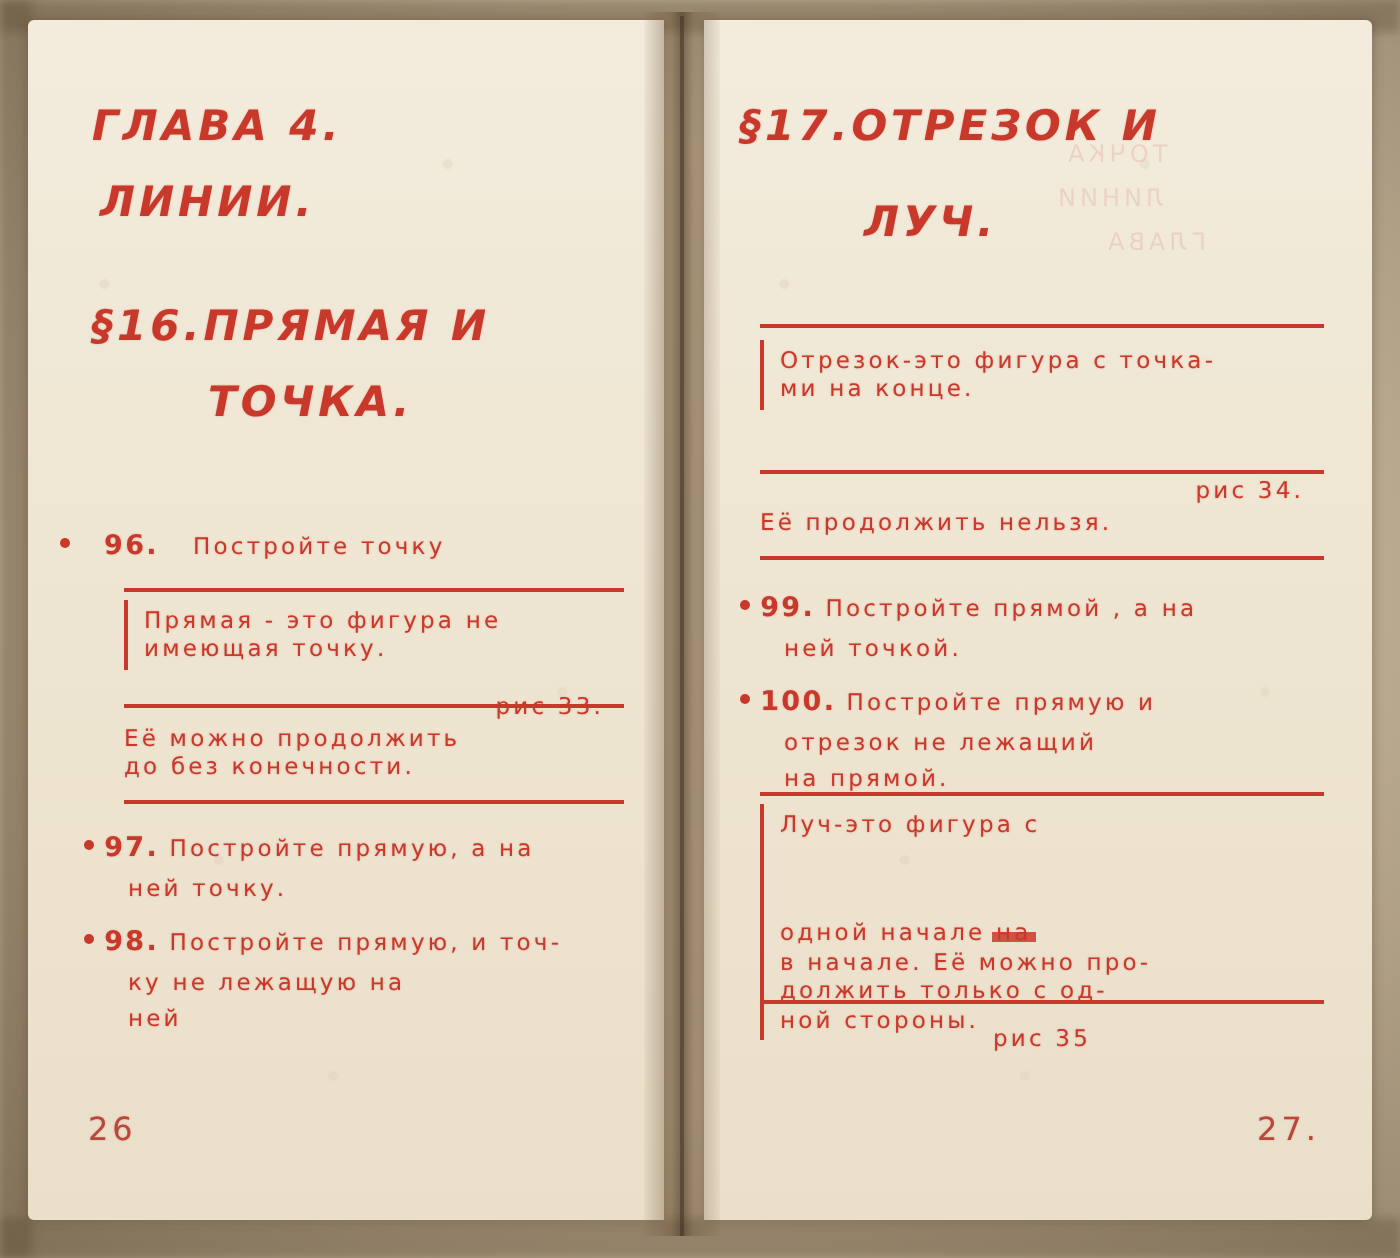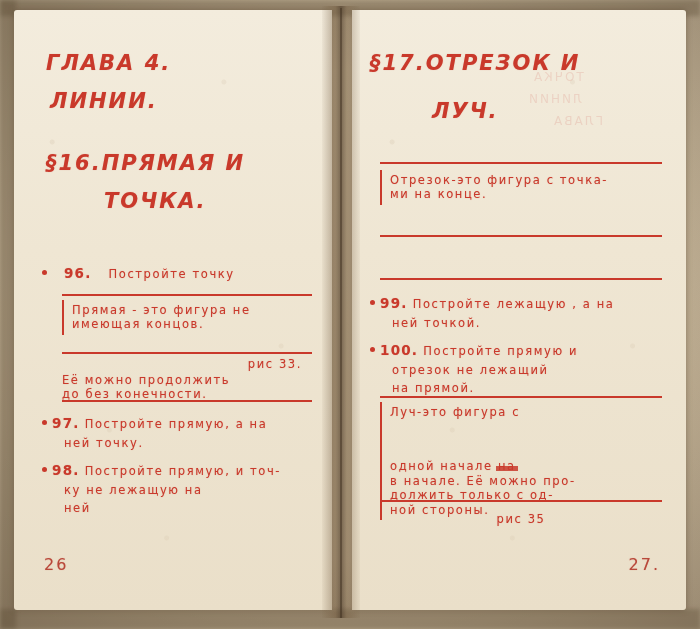--- a/index.html
+++ b/index.html
@@ -115,21 +115,21 @@
     display:inline-block;
     width:5px; height:5px;
     border-radius:50%;
     background:#c9392b;
     flex:none;
     transform: translateY(-3px);
   }
   .num { font-weight:bold; font-size:13.5px; }
   .txt { font-size:11.5px; letter-spacing:1.6px; }
 
-  #item96 { left:28px; top:255px;gap:17px; }
+  #item96 { left:16px; top:255px;gap:17px; }
   #item97 { left:28px; top:403px; width:270px; }
   #item98 { left:28px; top:450px; width:270px; }
   .multi { display:block; }
   .multi .line2 { display:block; margin-left:22px; margin-top:4px; }
   .multi .line3 { display:block; margin-left:22px; margin-top:4px; }
 
   
   .defbox {
     position:absolute;
     padding: 5px 6px 5px 10px;
@@ -143,21 +143,21 @@
   }
   .rule {
     position:absolute;
     height:2px;
     background:#c9392b;
   }
 
   #def-pryamaya { left:48px; top:288px; width:250px; }
   #rule-a { left:48px;  top:284px; width:250px; }
   #rule-b { left:48px;  top:342px; width:250px; }
-  #fig33-row { position:absolute; left:48px; top:347px; width:250px; }
+  #fig33-row { position:absolute; left:48px; top:336px; width:250px; }
   #rule-c { left:48px; top:390px; width:250px; }
 
   .figlabel { font-size:11.5px; letter-spacing:1.6px; }
   .fig-right { position:absolute; right:10px; top:0; }
 
   
   #section17   { position:absolute; left:18px;  top:40px; }
   #section17-b { position:absolute; left:80px;  top:88px; }
 
   #rule-r1 { left:28px; top:152px; width:282px; }
@@ -232,21 +232,21 @@
 
       <div class="item" id="item96">
         <span class="bullet"></span>
         <span class="hw num">96.</span>
         <span class="hw txt">Постройте точку</span>
       </div>
 
       <div class="rule" id="rule-a"></div>
       <div class="hw defbox" id="def-pryamaya">
         <div class="txt">Прямая - это фигура не</div>
-        <div class="txt">имеющая концов.</div>
+        <div class="txt">имеющая точку.</div>
       </div>
       <div class="rule" id="rule-b"></div>
 
       <div class="hw" id="fig33-row">
         <div style="position:relative; height:16px;">
           <span class="figlabel fig-right">рис 33.</span>
         </div>
         <div class="txt">Её можно продолжить</div>
         <div class="txt">до без конечности.</div>
       </div>
@@ -282,26 +282,32 @@
       <div class="hw big" id="section17">§17.ОТРЕЗОК И</div>
       <div class="hw big" id="section17-b">ЛУЧ.</div>
 
       <div class="rule" id="rule-r1"></div>
       <div class="hw defbox" id="def-otrezok">
         <div class="txt">Отрезок-это фигура с точка-</div>
         <div class="txt">ми на конце.</div>
       </div>
       <div class="rule" id="rule-r2"></div>
 
+      <div class="hw" id="fig34-row">
+        <div style="position:relative; height:16px;">
+          <span class="figlabel fig-right">рис 34.</span>
+        </div>
+        <div class="txt">Её продолжить нельзя.</div>
+      </div>
       <div class="rule" id="rule-r3"></div>
 
       <div class="item multi" id="item99">
         <span class="bullet"></span>
         <span class="hw num">99.</span>
-        <span class="hw txt">Постройте лежащую , а на</span>
+        <span class="hw txt">Постройте прямой , а на</span>
         <span class="hw txt line2">ней точкой.</span>
       </div>
 
       <div class="item multi" id="item100">
         <span class="bullet"></span>
         <span class="hw num">100.</span>
         <span class="hw txt">Постройте прямую  и</span>
         <span class="hw txt line2">отрезок не лежащий</span>
         <span class="hw txt line3">на прямой.</span>
       </div>

